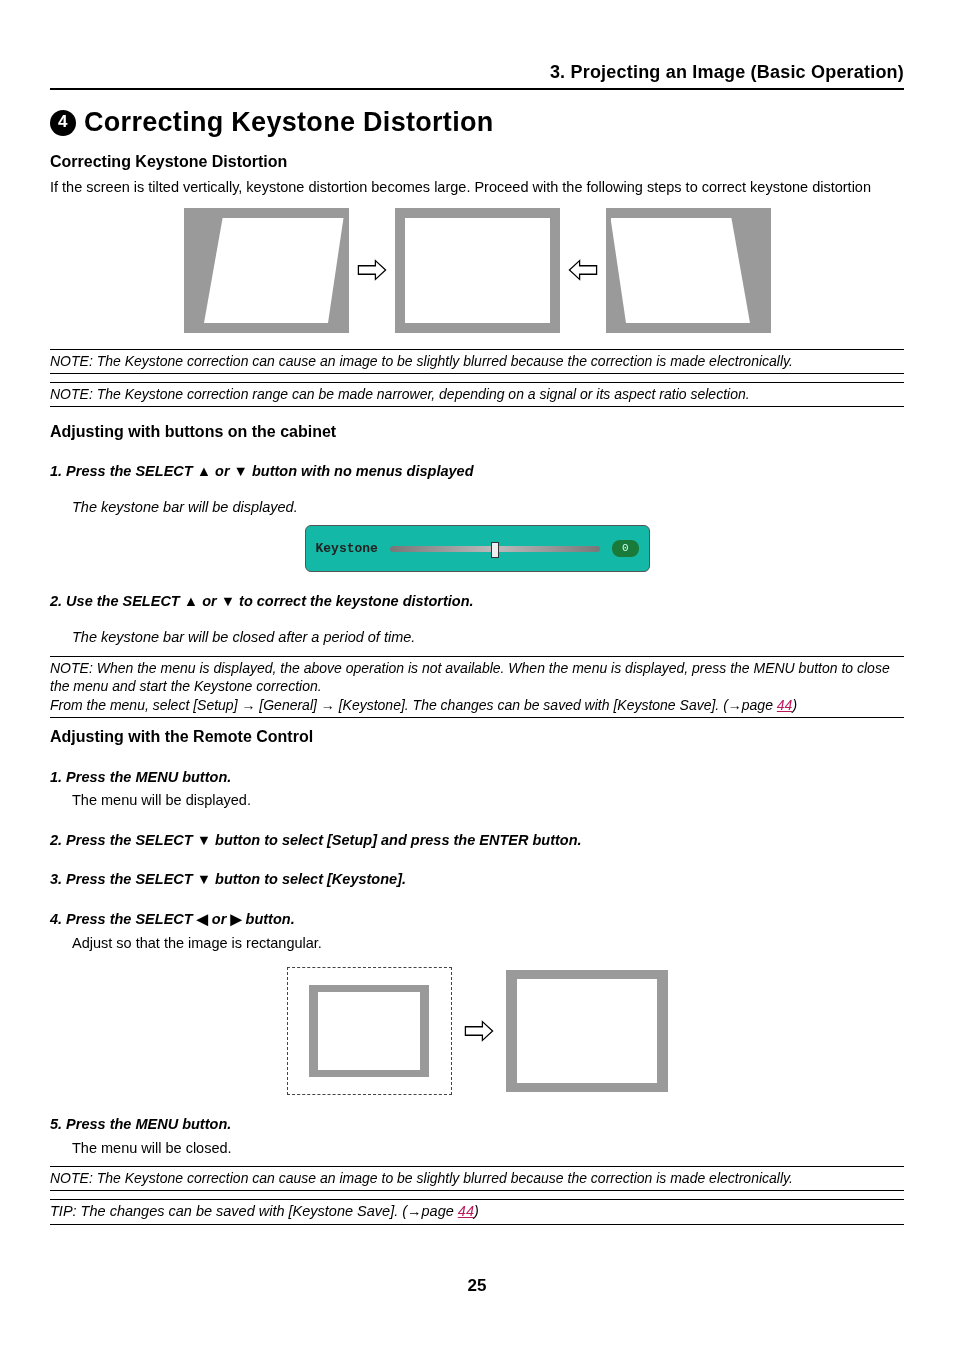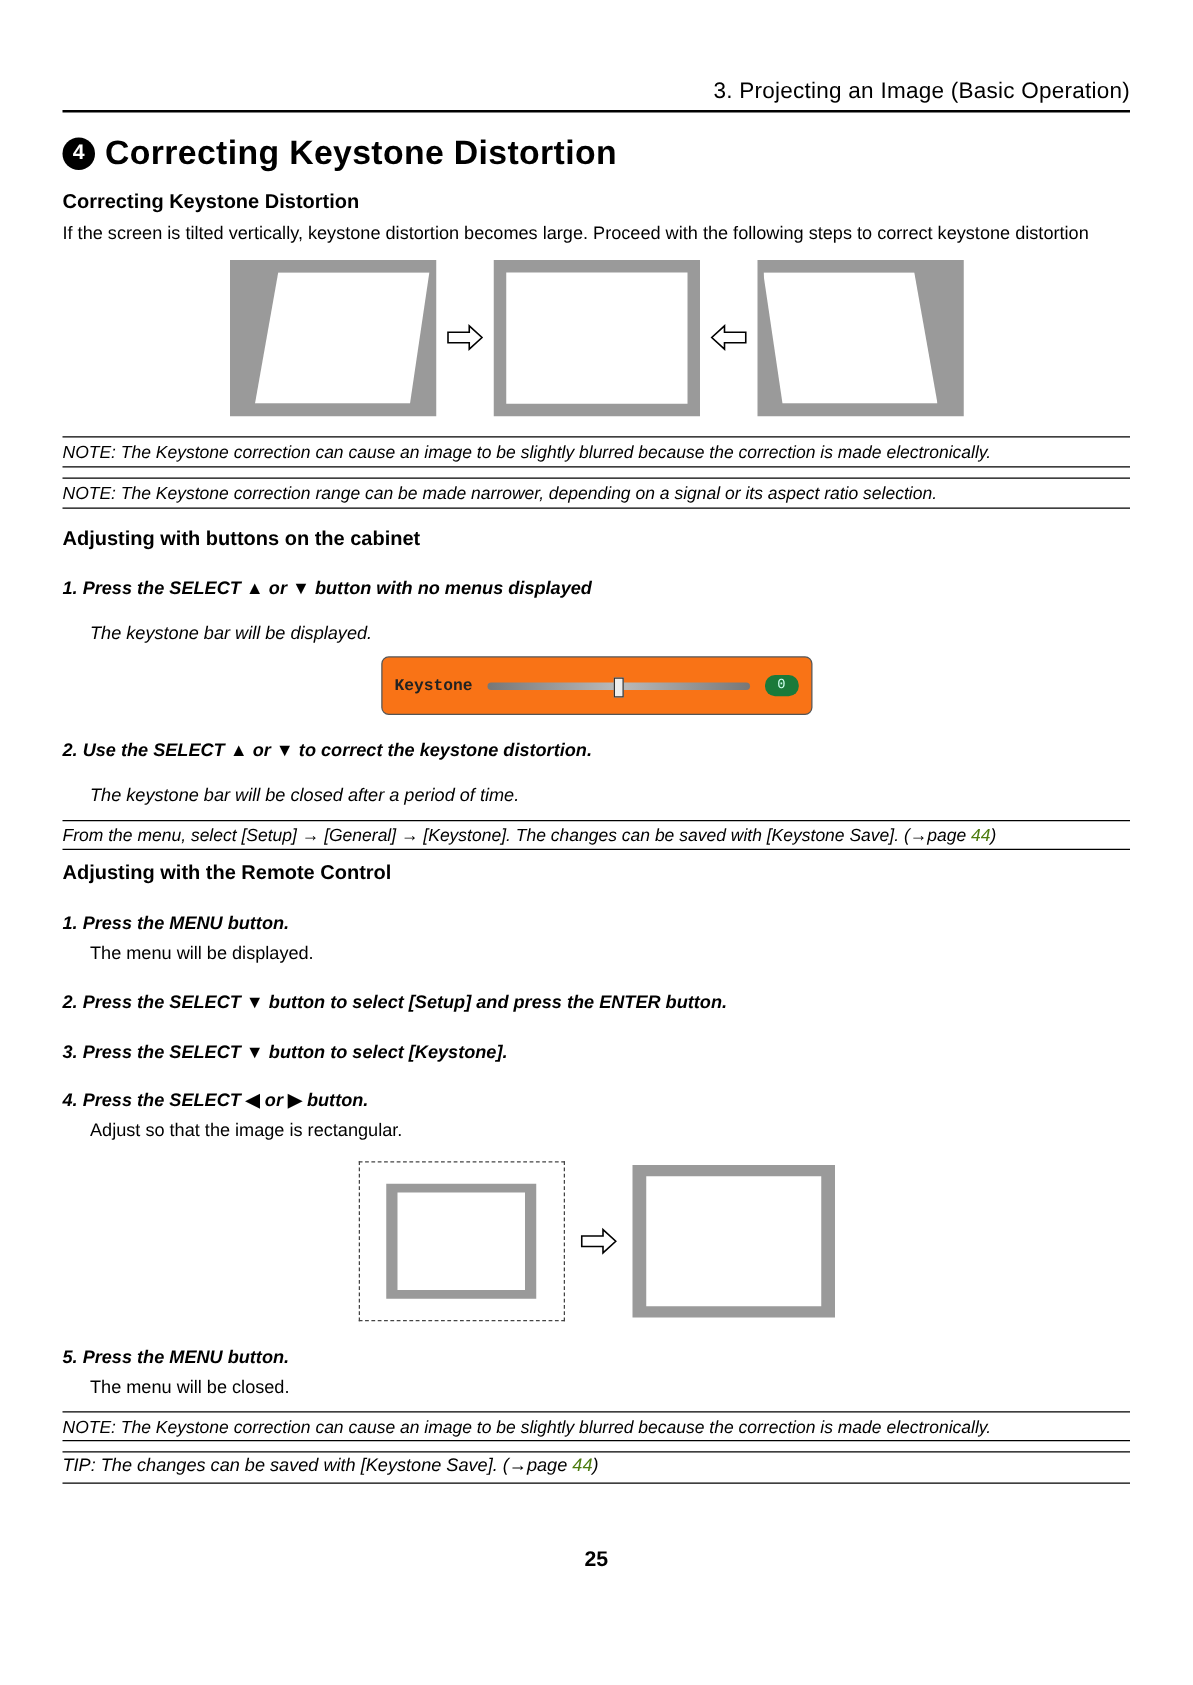--- a/index.html
+++ b/index.html
@@ -8,21 +8,21 @@
     background: #fff;
     width: 954px;
     margin: 0 auto;
     padding: 60px 50px 40px 50px;
     color: #000;
     font-size: 14.5px;
     line-height: 1.35;
   }
   .chapter-header {
     text-align: right;
-    font-weight: 400;
+    font-weight: 700;
     font-size: 18px;
     border-bottom: 2px solid #000;
     padding-bottom: 4px;
     margin-bottom: 14px;
     font-family: Arial, Helvetica, sans-serif;
     letter-spacing: 0.2px;
   }
   .section-title {
     font-size: 27px;
     font-weight: 900;
@@ -124,21 +124,21 @@
   }
   .keystone-bar {
     width: 345px;
     height: 47px;
     border: 1px solid #555;
     border-radius: 6px;
     display: flex;
     align-items: center;
     padding: 0 10px;
     gap: 12px;
-    background: #f97316;
+    background: #14b8a6;
     font-family: "Courier New", monospace;
   }
   .kb-label { font-size: 13px; color: #222; font-weight: 600; }
   .kb-track {
     flex: 1;
     height: 6px;
     background: linear-gradient(to right,#777,#bbb,#777);
     border-radius: 3px;
     position: relative;
   }
@@ -152,21 +152,21 @@
     background: #eee;
     border: 1px solid #333;
   }
   .kb-value {
     background: #1a7a3a;
     color: #cfe;
     font-size: 11px;
     border-radius: 8px;
     padding: 1px 10px;
   }
-  .pageref { color: #4d7c0f; font-style: italic; }
+  .pageref { color: #be185d; font-style: italic; text-decoration: underline; }
   .figure-row-2 {
     display: flex;
     justify-content: center;
     align-items: center;
     gap: 10px;
     margin: 14px 0 18px;
   }
   .dotted-frame {
     width: 165px;
     height: 128px;
@@ -256,20 +256,21 @@
     <span class="kb-value">0</span>
   </div>
 </div>
 
 <div class="step">
   <span>2.  Use the SELECT </span><span class="tri">▲</span><span> or </span><span class="tri">▼</span><span> to correct the keystone distortion.</span>
 </div>
 <div class="step-indent">The keystone bar will be closed after a period of time.</div>
 
 <div class="note-block">
+  <div>NOTE: When the menu is displayed, the above operation is not available. When the menu is displayed, press the MENU button to close the menu and start the Keystone correction.</div>
   <div>
     <span>From the menu, select [Setup] → [General] → [Keystone]. The changes can be saved with [Keystone Save]. (→page </span><span class="pageref">44</span><span>)</span>
   </div>
 </div>
 
 <div class="subheading" style="margin-top:2px">Adjusting with the Remote Control</div>
 
 <div class="step">1.  Press the MENU button.</div>
 <div class="step-indent-plain">The menu will be displayed.</div>
 

